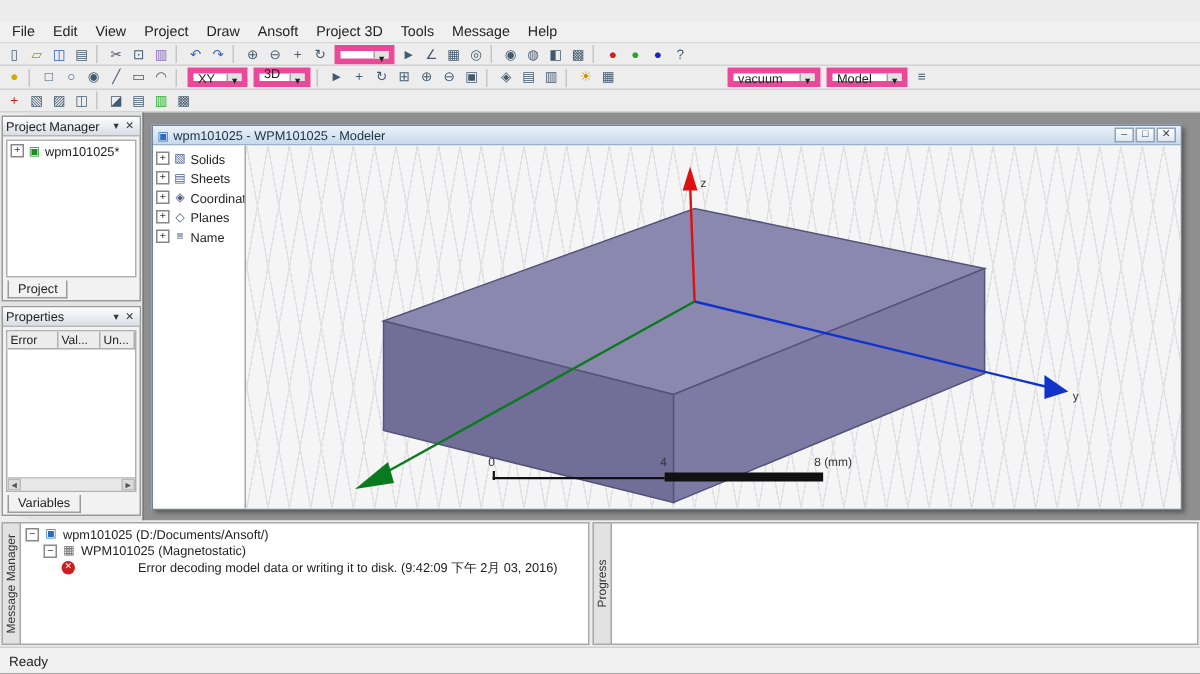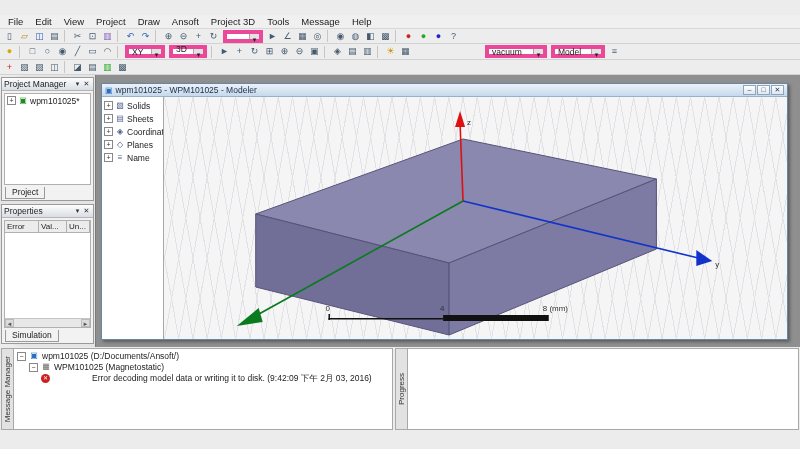--- a/index.html
+++ b/index.html
@@ -228,21 +228,21 @@
           <div class="props-hd">
             <span class="props-col col-name">Error</span>
             <span class="props-col col-val">Val...</span>
             <span class="props-col col-unit">Un...</span>
           </div>
           <div class="hscroll">
             <span>◄</span>
             <span>►</span>
           </div>
         </div>
-        <span class="panel-tab">Simulation</span>
+        <span class="panel-tab">Variables</span>
       </div>
     </div>
 
     <div class="mdi">
       <div class="child">
         <div class="child-title">
           <span class="child-icon">▣</span>
           <span>wpm101025 - WPM101025 - Modeler</span>
           <span class="child-btns">
             <span class="child-btn">–</span>
@@ -336,14 +336,17 @@
     </div>
 
     <div class="dock prog-dock">
       <div class="dock-strip">
         <span>Progress</span>
       </div>
       <div class="dock-content"></div>
     </div>
   </div>
 
+  <div class="statusbar">
+    <span>Ready</span>
+  </div>
 
 </div>
 
 </body></html>

